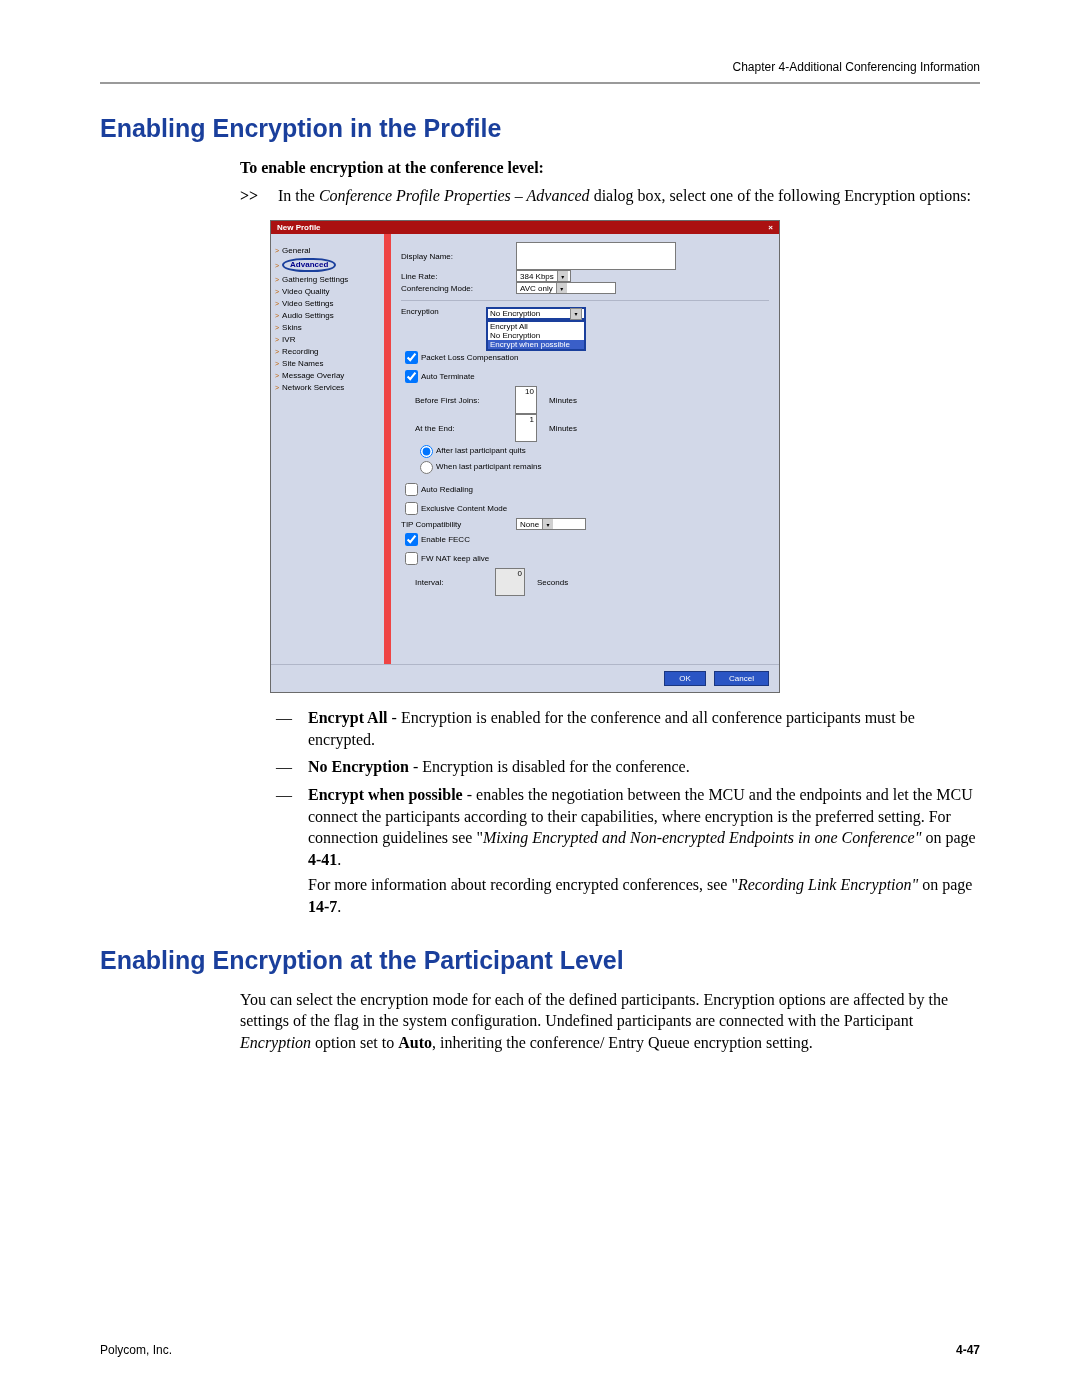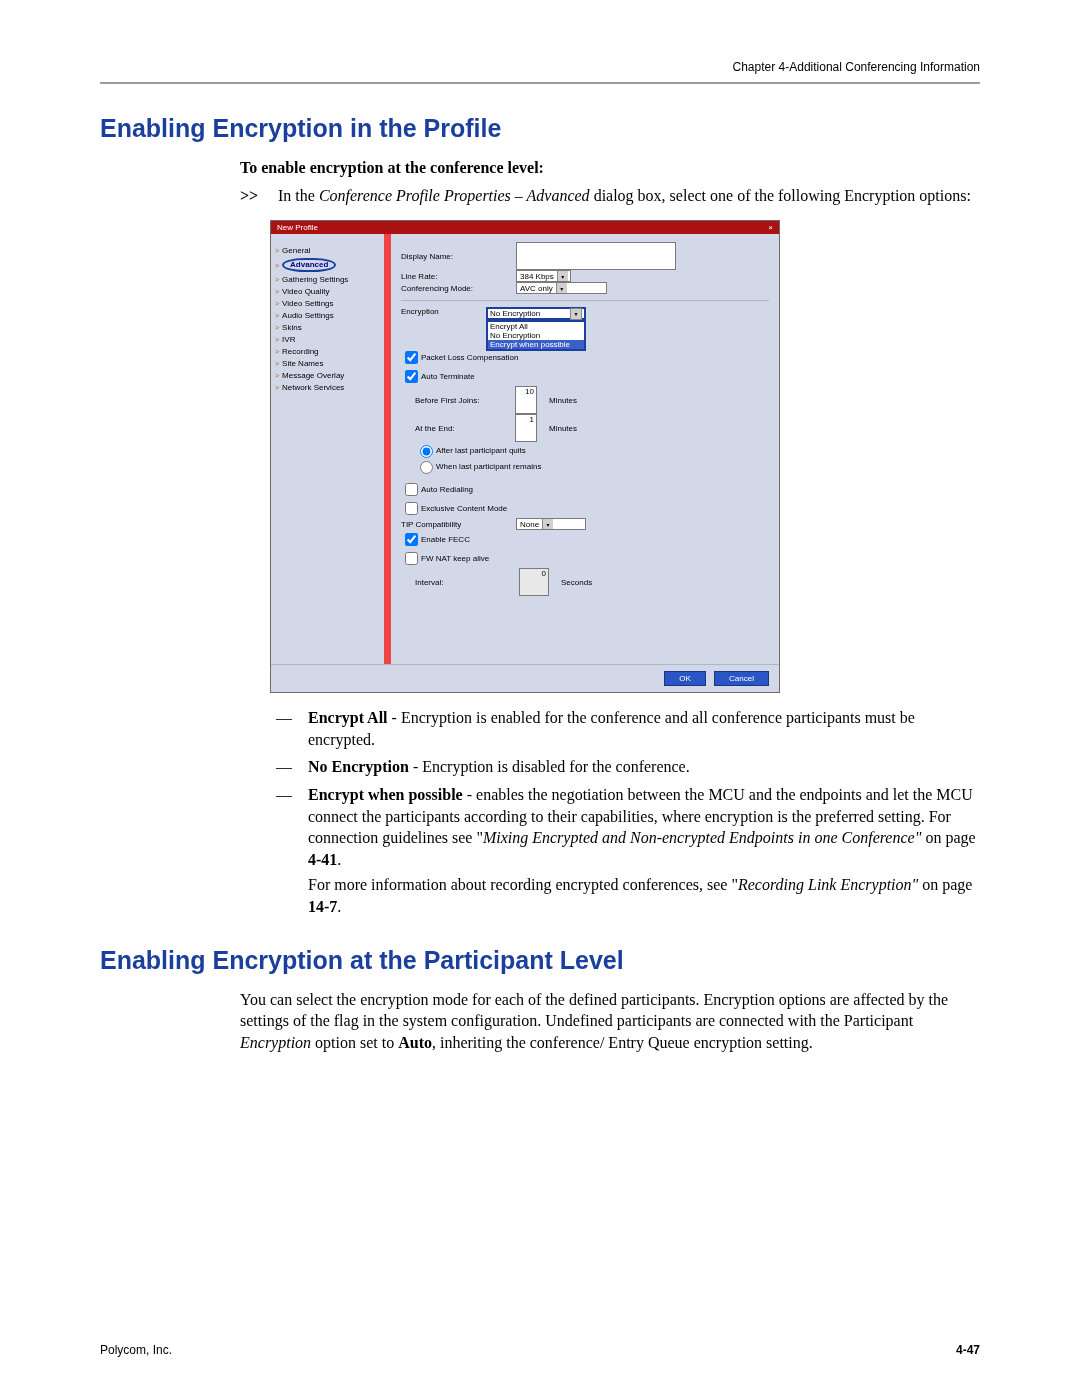--- a/index.html
+++ b/index.html
@@ -68,21 +68,21 @@
     border: 1px solid #6b6b6b;
     background: #d2d8e8;
     font-family: Tahoma, Arial, sans-serif;
     font-size: 8px;
     color: #000;
     box-sizing: border-box;
   }
   .dlg-title {
     background: #ab1111;
     color: #fff;
-    font-weight: normal;
+    font-weight: bold;
     padding: 2px 6px;
     display: flex;
     justify-content: space-between;
     align-items: center;
   }
   .dlg-title .close {
     color: #fff;
     font-family: Arial;
     cursor: pointer;
   }
@@ -307,21 +307,21 @@
           </div>
           <div class="frow">
             <span class="flabel">Line Rate:</span>
             <span class="fselect" style="width:55px">
               <span>384 Kbps</span>
                 <span class="dd-btn">▾</span>
             </span>
           </div>
           <div class="frow">
             <span class="flabel">Conferencing Mode:</span>
-            <span class="fselect" style="width:91px">
+            <span class="fselect" style="width:100px">
               <span>AVC only</span>
                 <span class="dd-btn">▾</span>
             </span>
           </div>
 
           <hr class="hr-sep">
 
           <div class="frow" style="align-items:flex-start">
             <span class="flabel" style="width:85px">Encryption</span>
             <span class="enc-select-wrap">
@@ -381,21 +381,21 @@
           </div>
           <div class="frow">
             <input type="checkbox" class="cb" checked="" style="">
             <span>Enable FECC</span>
           </div>
           <div class="frow">
             <input type="checkbox" class="cb" style="">
             <span>FW NAT keep alive</span>
           </div>
           <div class="frow" style="padding-left:14px">
-            <span style="width:104px">Interval:</span>
+            <span style="width:80px">Interval:</span>
             <span class="finput" style="width:30px;text-align:right;background:#e8e8e8">0</span>
             <span style="margin-left:12px">Seconds</span>
           </div>
 
           <div style="height:60px"></div>
         </div>
       </div>
       <div class="dlg-btns">
         <span class="btn">OK</span>
         <span class="btn">Cancel</span>

